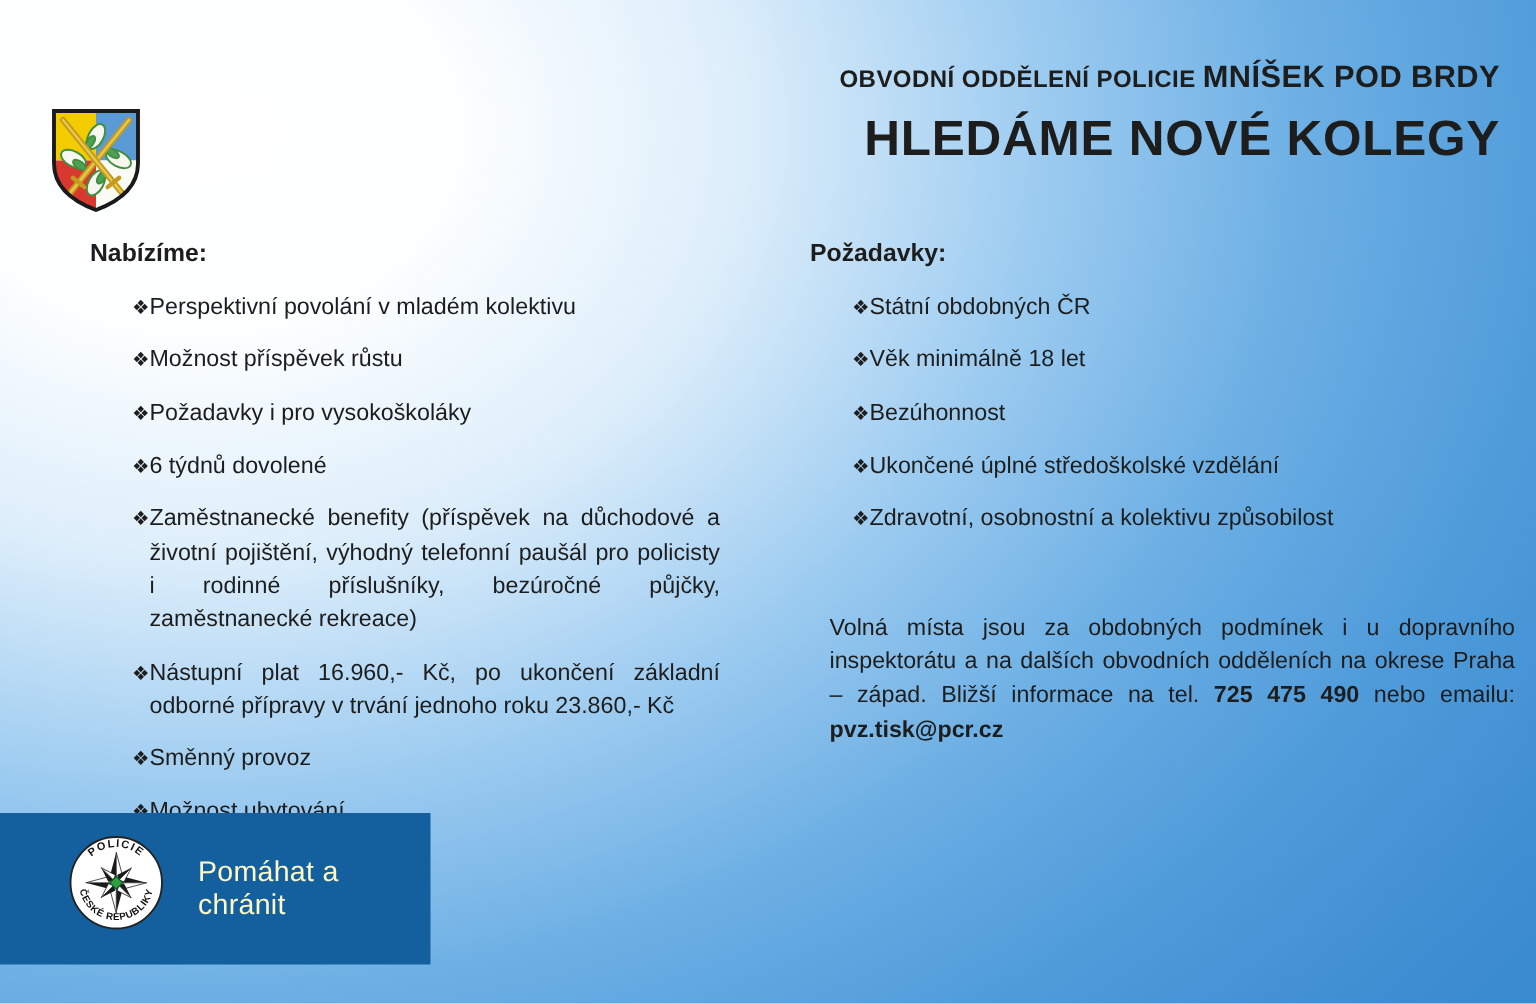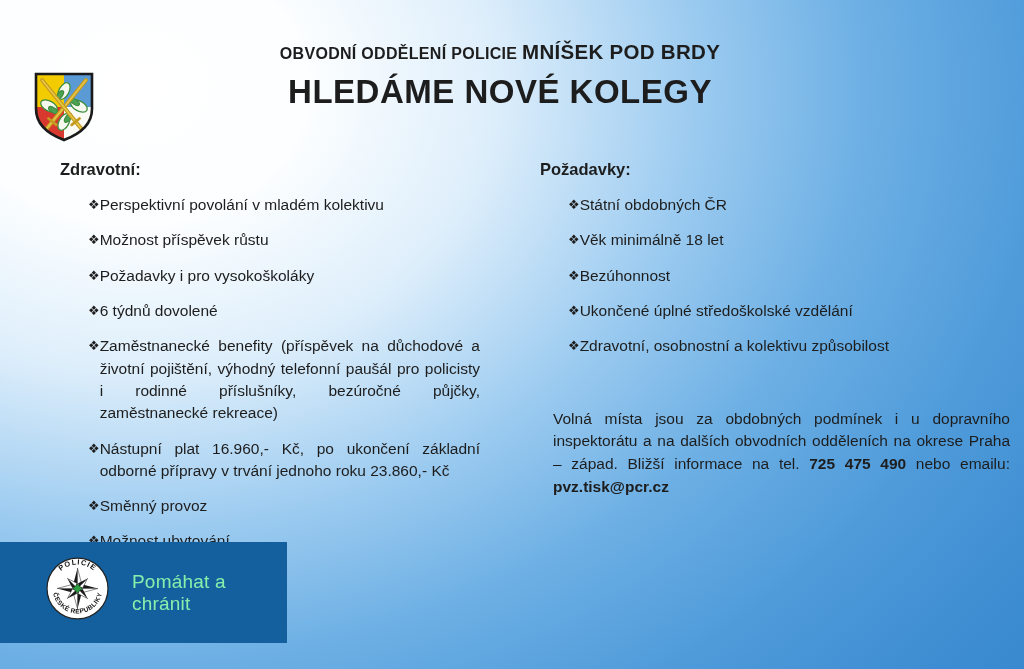--- a/index.html
+++ b/index.html
@@ -6,38 +6,38 @@
   body{
     width:1024px;height:669px;position:relative;overflow:hidden;
     font-family:"Liberation Sans","DejaVu Sans",sans-serif;
     color:#1d1d1d;
     background:
       radial-gradient(ellipse 1250px 980px at 13% 13%,
         #ffffff 0%, #fcfeff 14%, #ddeefb 29%, #9ccbf0 45%,
         #6cafe4 59%, #4f9bda 73%, #3e8dd2 87%, #3385cb 100%);
   }
   .shield{position:absolute;left:30px;top:71px;width:68px;height:72px;}
-  .header{position:absolute;left:0;top:40px;width:1000px;text-align:center;}
+  .header{position:absolute;left:0;top:40px;width:1000px;text-align:right;}
   .header .line1{font-size:16px;font-weight:700;letter-spacing:.3px;line-height:24px;}
   .header .line1 .loc{font-size:20.5px;}
   .header .title{font-size:33px;font-weight:700;letter-spacing:.5px;line-height:40px;margin-top:6px;}
   .col{position:absolute;top:160px;}
   .col-left{left:60px;width:420px;}
   .col-right{left:540px;width:457px;}
   .col-heading{font-size:16.5px;font-weight:700;margin:0 0 15px 0;}
   .bullet-item{display:flex;margin:0 0 13px 0;font-size:15.5px;line-height:1.44;}
   .bullet-item .marker{flex:0 0 30px;padding-left:28px;box-sizing:border-box;font-size:13px;padding-top:2px;}
   .bullet-item .btext{flex:1;}
   .bullet-item .btext.justify{text-align:justify;}
   .note{position:absolute;left:520px;top:392px;width:457px;font-size:15.5px;line-height:1.47;text-align:justify;margin-left:33px;}
   .note b{font-weight:700;}
   .banner{position:absolute;left:0;top:542px;width:287px;height:101px;background:#14609e;}
   .emblem{position:absolute;left:46px;top:15px;width:63px;height:63px;}
   .slogan{position:absolute;left:132px;top:0;height:101px;display:flex;align-items:center;
-          font-size:19px;color:#86efac;letter-spacing:.2px;}
+          font-size:19px;color:#fef9c3;letter-spacing:.2px;}
 </style>
 </head>
 <body>
 
 <svg class="shield" viewBox="0 0 68 72" aria-hidden="true">
   <defs>
     <clipPath id="shieldClip">
       <path d="M6,3 H62 V38 C62,54 50,63 34,69 C18,63 6,54 6,38 Z"></path>
     </clipPath>
   </defs>
@@ -74,21 +74,21 @@
 
 <div class="header">
   <div class="line1">
     <span>OBVODNÍ ODDĚLENÍ POLICIE</span>
     <span class="loc">MNÍŠEK POD BRDY</span>
   </div>
   <div class="title">HLEDÁME NOVÉ KOLEGY</div>
 </div>
 
 <div class="col col-left">
-  <p class="col-heading">Zdravotní:</p>
+  <p class="col-heading">Nabízíme:</p>
 
   <div class="bullet-item">
     <span class="marker">❖</span>
     <span class="btext">Perspektivní povolání v mladém kolektivu</span>
   </div>
   <div class="bullet-item">
     <span class="marker">❖</span>
     <span class="btext">Možnost příspěvek růstu</span>
   </div>
   <div class="bullet-item">

